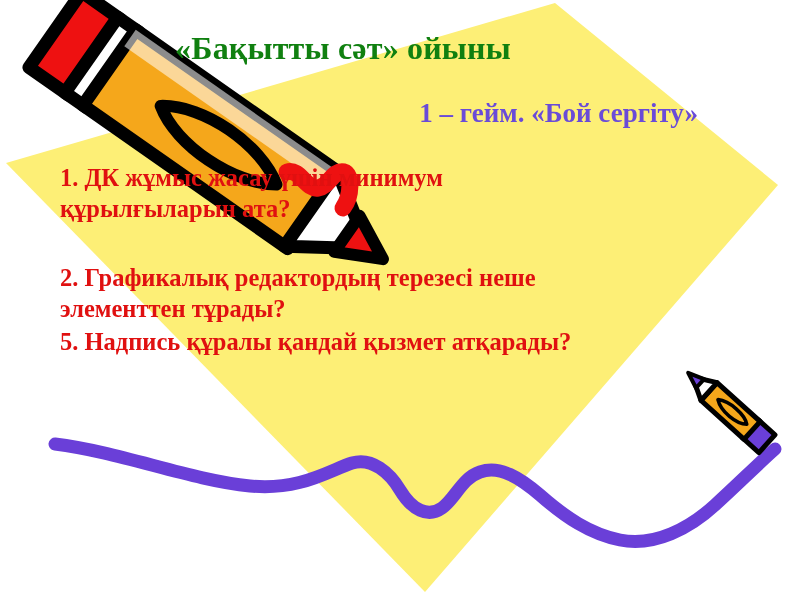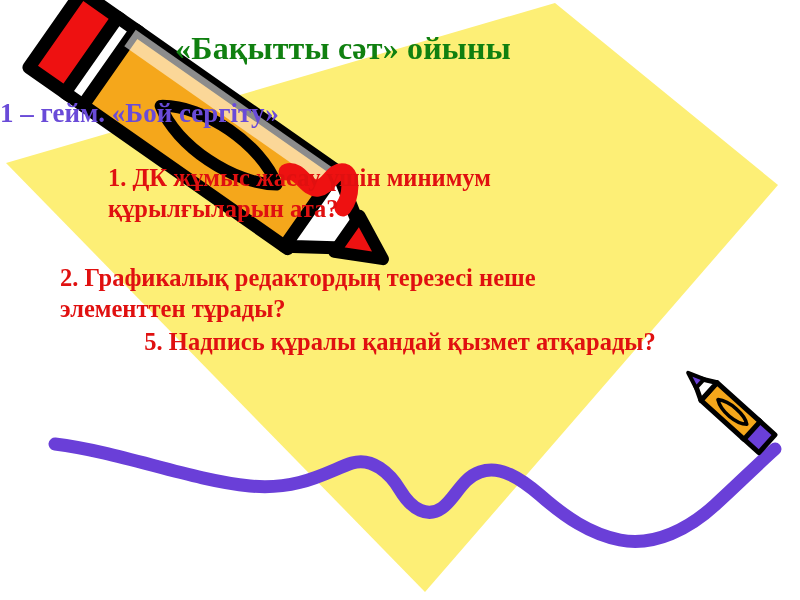--- a/index.html
+++ b/index.html
@@ -50,21 +50,21 @@
     line-height: 1.05;
     white-space: nowrap;
     padding-left: 14px;
     box-sizing: border-box;
   }
 
   #subtitle {
     left: 0;
     top: 99px;
     width: 800px;
-    text-align: left;
+    text-align: right;
     padding-right: 102px;
     box-sizing: border-box;
     color: #6a4bd8;
     font-size: 27px;
     font-weight: bold;
     line-height: 1.05;
     white-space: nowrap;
   }
 
   #questions {
@@ -73,25 +73,25 @@
     width: 680px;
     color: #e01010;
     font-size: 24.5px;
     font-weight: bold;
     line-height: 1.28;
   }
   #questions .q {
     margin: 0 0 2px 0;
     display: block;
   }
-  #questions .q.q1 { max-width: 520px; margin-left: 48px; }
+  #questions .q.q1 { max-width: 520px; }
   #questions .q.q2 { max-width: 600px; margin-top: 37px; }
   #questions .q.q3 { max-width: 580px; }
   #questions .q.q4 { max-width: 580px; }
-  #questions .q.q5 { max-width: 700px; white-space: nowrap; text-align: center; }
+  #questions .q.q5 { max-width: 700px; white-space: nowrap; }
 </style>
 </head>
 <body>
 
 <div id="slide">
 
   <svg class="layer" id="bg-diamond-svg" viewBox="0 0 800 600">
     <polygon points="555,3 778,185 425,592 6,163" fill="#fdef76"></polygon>
   </svg>
 

